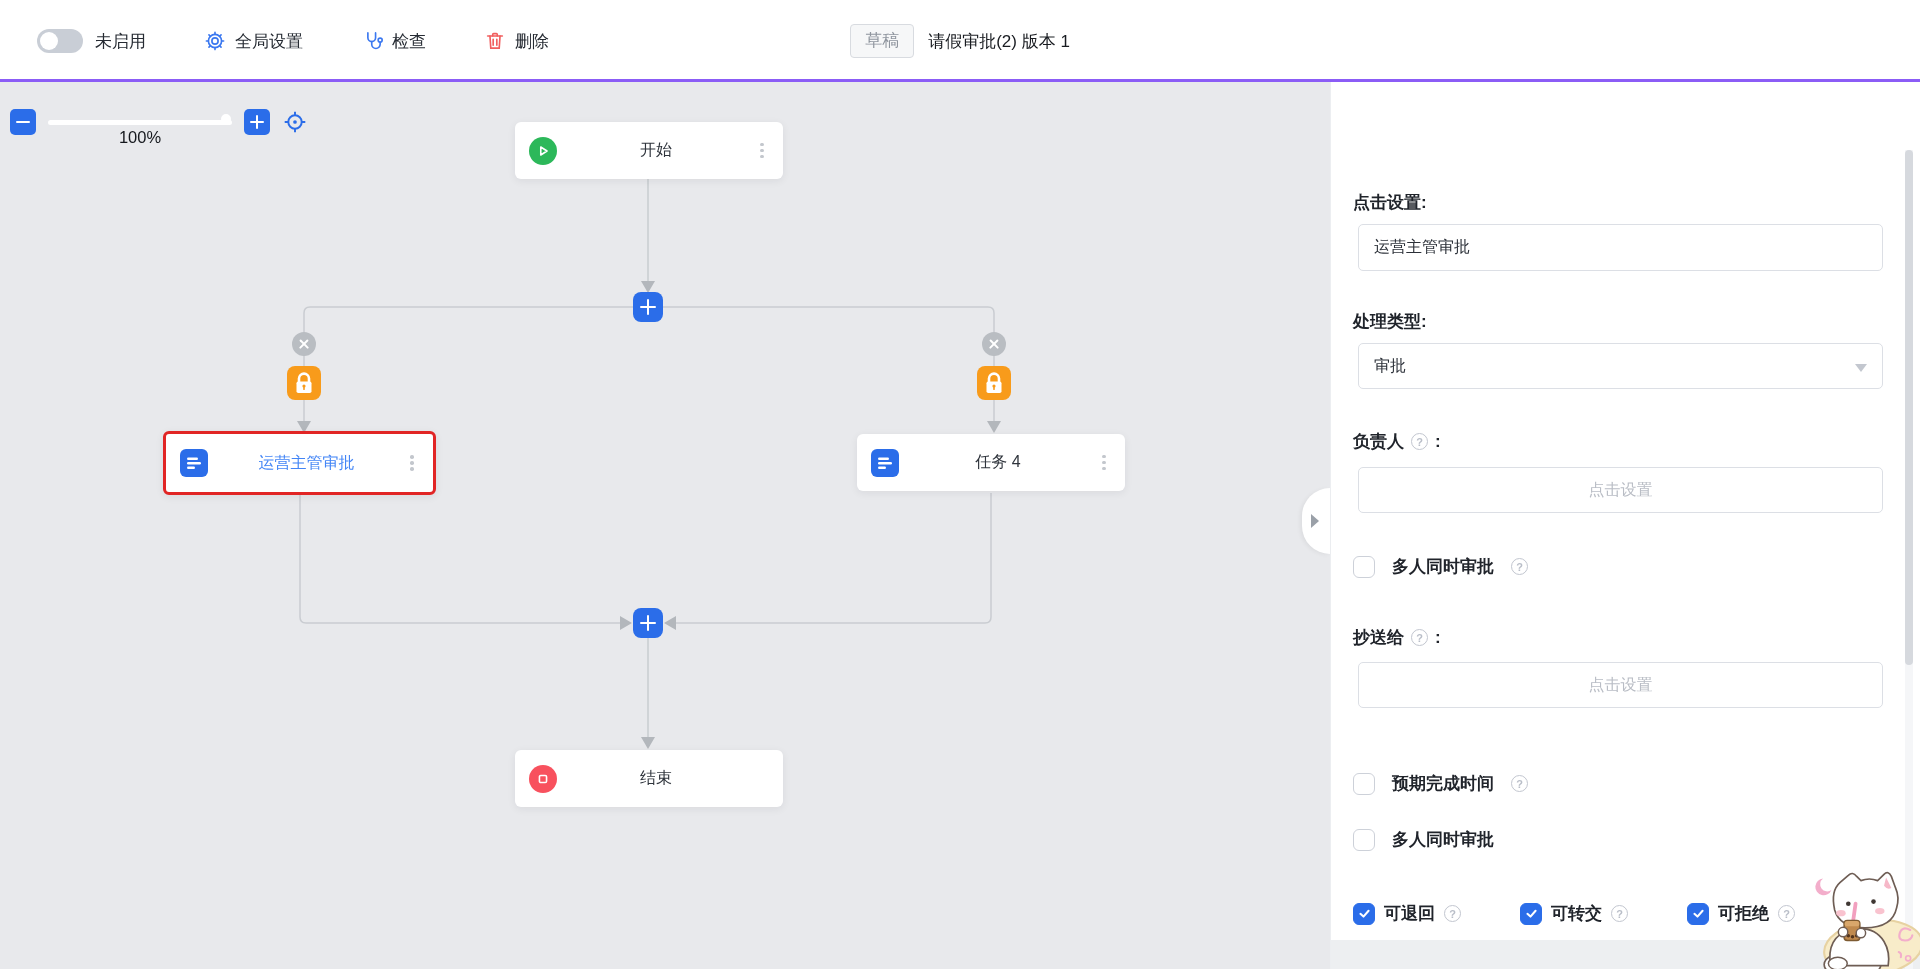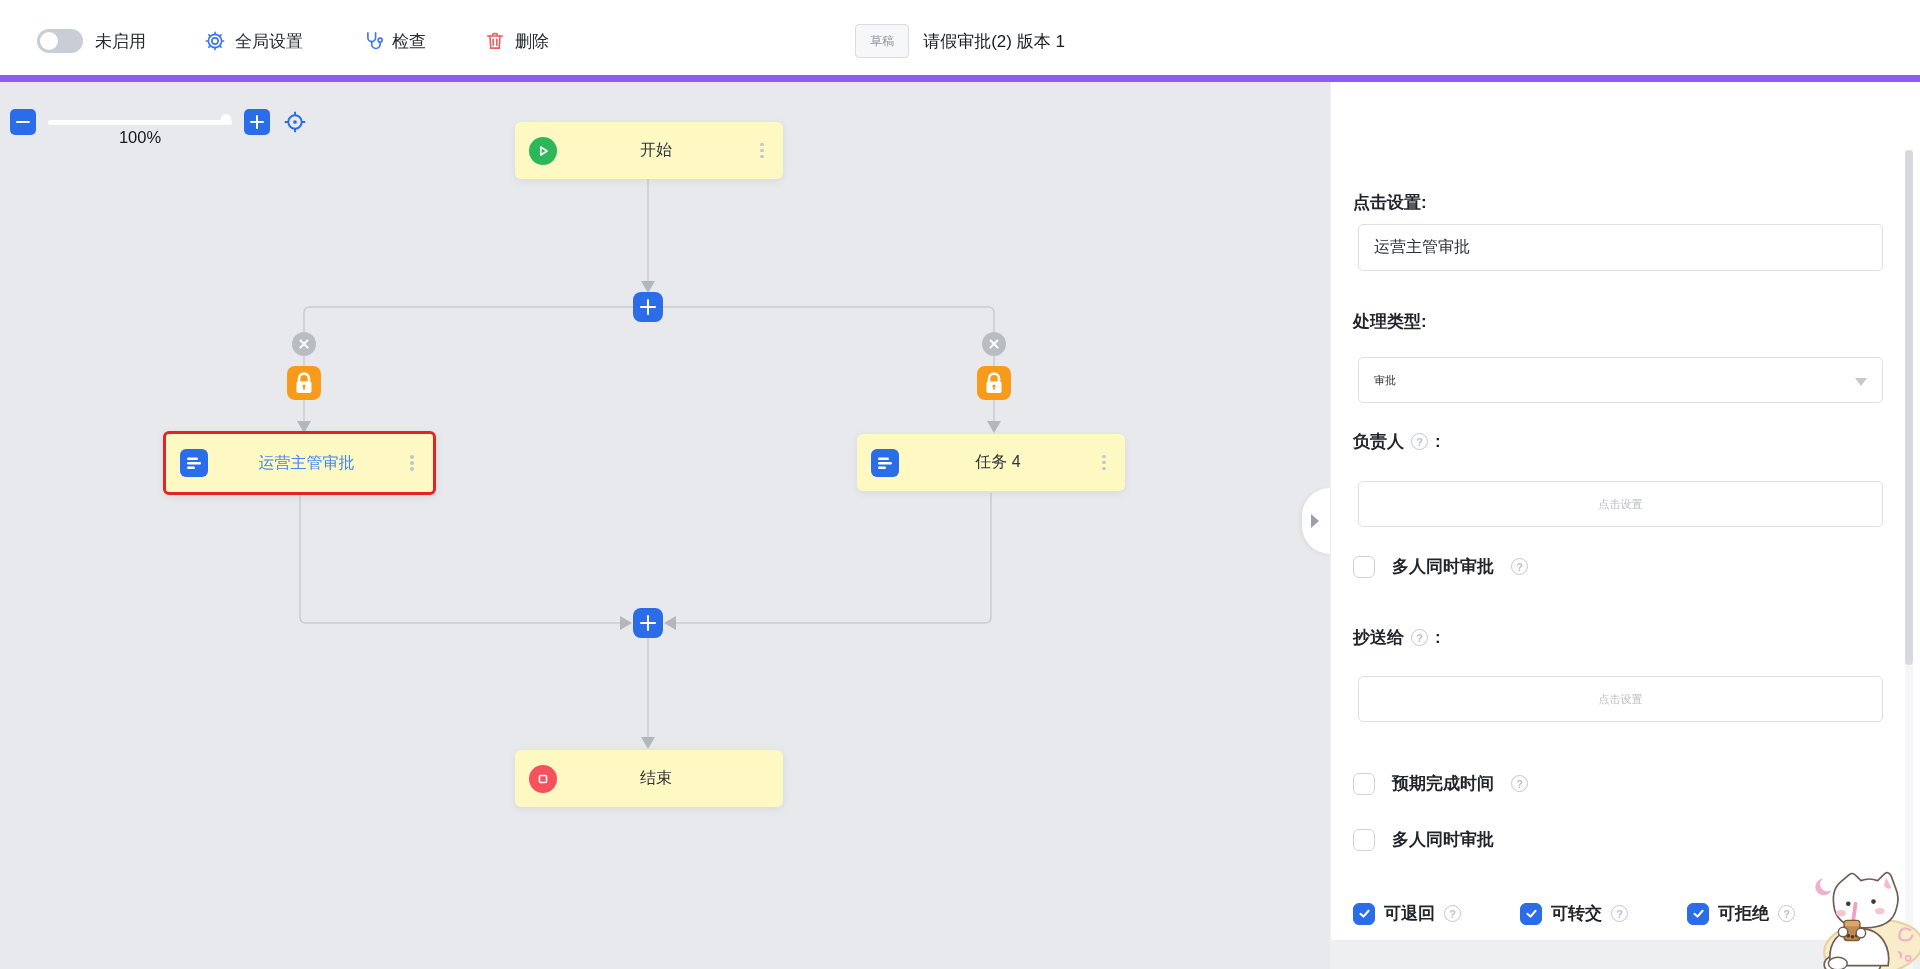--- a/index.html
+++ b/index.html
@@ -1,43 +1,43 @@
 <!DOCTYPE html>
 <html><head>
 <meta charset="utf-8">
 <style>
   * { margin:0; padding:0; box-sizing:border-box; }
   html,body { width:1920px; height:969px; overflow:hidden; background:#fff;
     font-family:"Liberation Sans","DejaVu Sans",sans-serif; }
 
   
   .topbar { position:absolute; left:0; top:0; width:1920px; height:82px; background:#fff;
-    border-bottom:7px solid #8b5cf6; z-index:30; }
+    border-bottom:3px solid #8b5cf6; z-index:30; }
   .tb-left { position:absolute; left:37px; top:0; height:82px; display:flex; align-items:center; }
   .tb-label { font-size:17px; color:#262b33; margin-left:12px; }
   .tb-item { display:flex; align-items:center; gap:9px; margin-left:58px; cursor:pointer;
     font-size:17px; color:#262b33; }
   .toggle { width:46px; height:24px; border-radius:12px; background:#c9ced6; position:relative; cursor:pointer; }
   .toggle .knob { position:absolute; left:3px; top:3px; width:18px; height:18px; border-radius:50%; background:#fff; }
   .tb-center { position:absolute; left:0; right:0; top:0; height:82px; display:flex;
     align-items:center; justify-content:center; gap:14px; pointer-events:none; }
   .badge { padding:0 14px; height:34px; line-height:32px; border:1px solid #d8dbe0; border-radius:4px;
-    background:#f6f7f8; color:#8f959e; font-size:12px; }
+    background:#f6f7f8; color:#8f959e; font-size:17px; }
   .flow-title { font-size:17px; color:#181b20; font-weight:500; }
   .tb-right { position:absolute; right:36px; top:17px; display:flex; gap:7px; }
   .btn { width:116px; height:46px; border-radius:4px; font-size:17px; cursor:pointer;
     font-family:inherit; border:1px solid transparent; }
   .btn-primary { background:#2b6de9; color:#fff; border:none; }
   .btn-default { background:#fff; color:#5f6570; border:1px solid #d9dce1; }
 
   
   .canvas { position:absolute; left:0; top:82px; width:1330px; height:887px; background:#e8e9ec; overflow:hidden; }
   .connectors { position:absolute; left:0; top:0; }
 
-  .node { position:absolute; width:268px; height:57px; background:#fef9c3; border-radius:6px;
+  .node { position:absolute; width:268px; height:57px; background:#ffffff; border-radius:6px;
     display:flex; align-items:center; padding:8px 14px; box-shadow:0 2px 8px rgba(25,31,40,.07);
     font-size:16px; color:#2f343c; cursor:pointer; }
   .node.selected { width:273px; height:64px; border:3px solid #e12525; }
   .node.selected .nlabel { color:#4385f6; }
   .nicon { width:28px; height:28px; display:flex; align-items:center; justify-content:center; flex:0 0 auto; }
   .nicon.circle { border-radius:50%; }
   .nicon.square { border-radius:6px; }
   .bg-green { background:#2cb85a; } .bg-red { background:#f8515e; } .bg-blue { background:#2b6de9; }
   .nlabel { flex:1; text-align:center; }
   .ndots { display:flex; flex-direction:column; gap:2.5px; align-items:center; width:14px; cursor:pointer; }
@@ -77,22 +77,22 @@
   .panel-header { height:68px; line-height:68px; padding-left:27px; font-size:18px; font-weight:700;
     color:#1d2129; border-bottom:1px solid #eceef1; }
   .plabel { position:absolute; left:22px; display:flex; align-items:center; gap:7px;
     font-size:17px; font-weight:700; color:#20242b; }
   .help { width:17px; height:17px; border-radius:50%; border:1.5px solid #c2c6cf; color:#b9bec8;
     font-size:11px; font-weight:700; display:inline-flex; align-items:center; justify-content:center;
     cursor:pointer; flex:0 0 auto; }
   .text-input { position:absolute; left:27px; width:525px; height:47px; border:1px solid #dcdfe5;
     border-radius:5px; padding:0 15px; font-size:16px; color:#2b3038; font-family:inherit; background:#fff; }
   .pseudo-field { position:absolute; left:27px; width:525px; height:46px; border:1px solid #dcdfe5;
-    border-radius:5px; display:flex; align-items:center; padding:10px 15px; font-size:11px;
-    color:#2b3038; background:#fff; cursor:pointer;margin-top:14px; }
+    border-radius:5px; display:flex; align-items:center; padding:10px 15px; font-size:16px;
+    color:#2b3038; background:#fff; cursor:pointer; }
   .pseudo-field.center { justify-content:center; color:#b9bdc5; }
   .caret { position:absolute; right:15px; top:20px; width:0; height:0;
     border:6px solid transparent; border-top:8px solid #c3c7cf; }
   .cbrow { position:absolute; left:22px; display:flex; align-items:center; gap:17px; }
   .cbgroup { display:flex; align-items:center; gap:9px; width:150px; }
   .checkbox { width:22px; height:22px; border:1.5px solid #cdd1d9; border-radius:6px; background:#fff;
     display:flex; align-items:center; justify-content:center; cursor:pointer; flex:0 0 auto; }
   .checkbox svg { display:none; }
   .checkbox.checked { background:#2b6de9; border-color:#2b6de9; }
   .checkbox.checked svg { display:block; }

